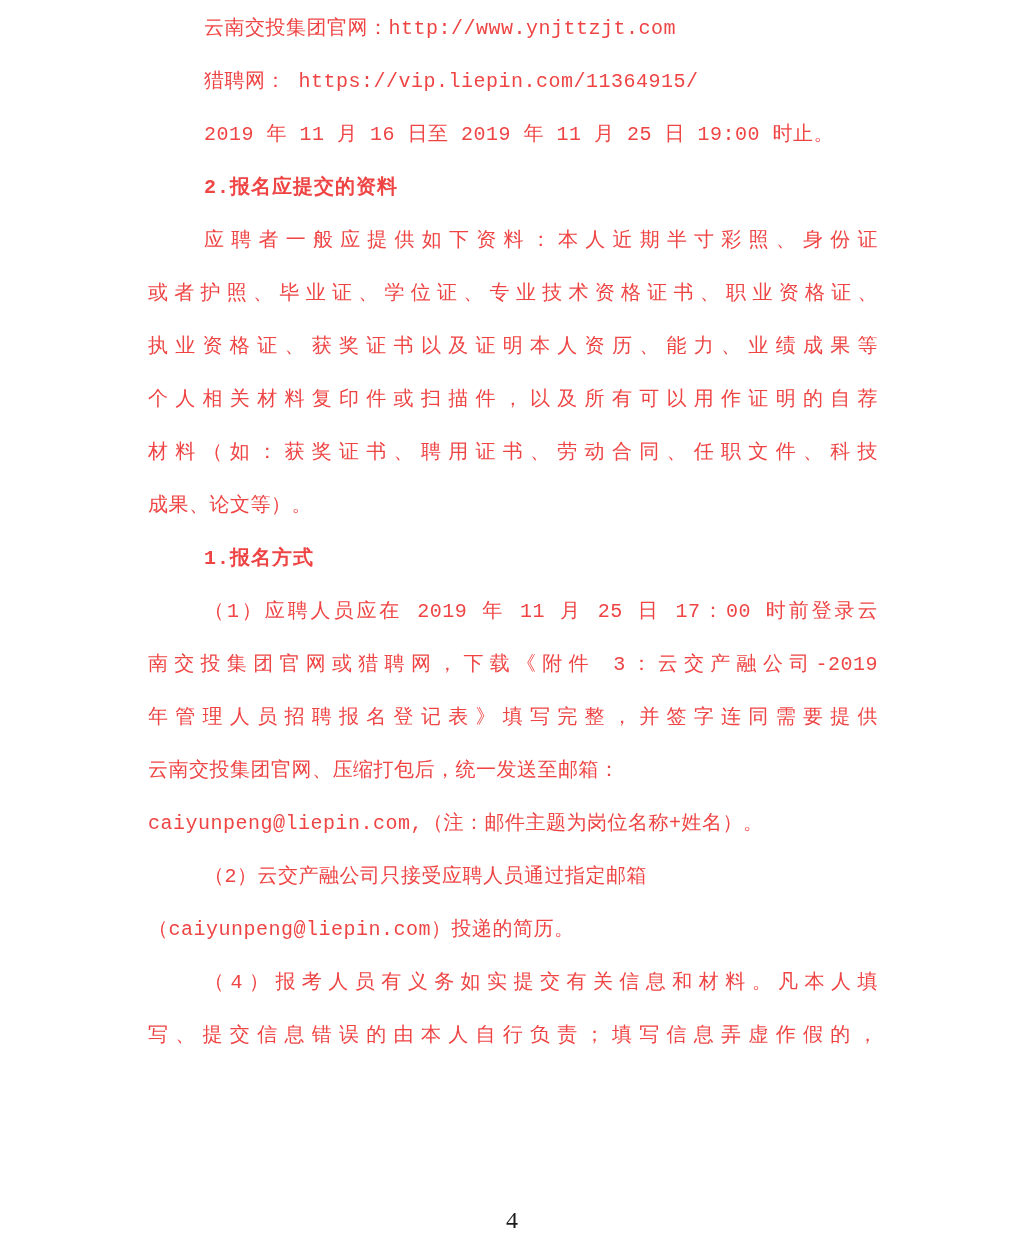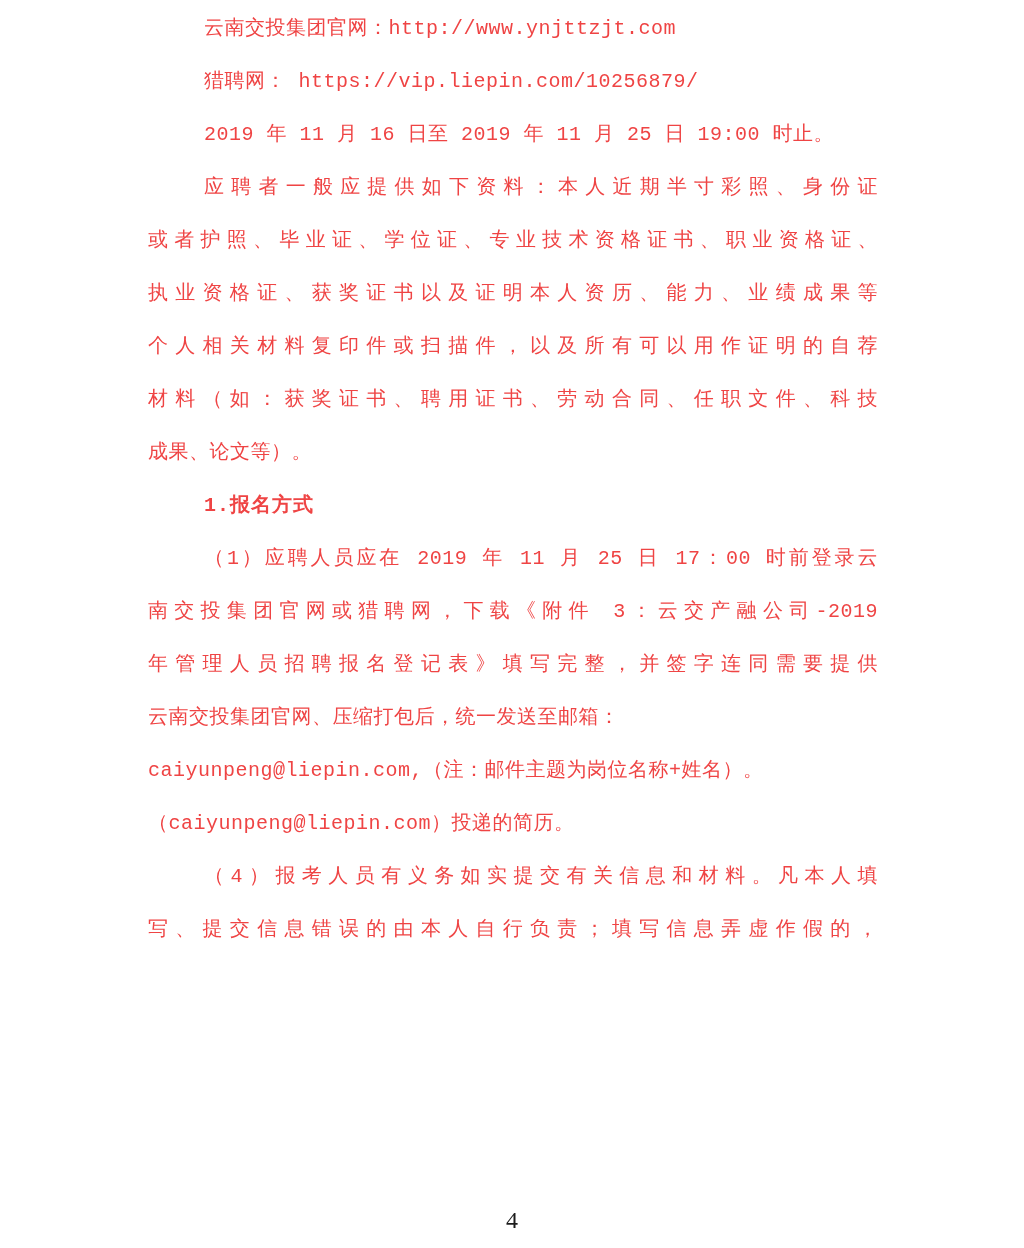--- a/index.html
+++ b/index.html
@@ -62,32 +62,34 @@
     font-size: 24px;
     color: #1c1c1c;
   }
 </style>
 </head>
 <body>
 
 <div class="doc-page">
   <div class="doc-body">
     <div class="line indent">云南交投集团官网：http://www.ynjttzjt.com</div>
-    <div class="line indent">猎聘网： https://vip.liepin.com/10256879/</div>
+    <div class="line indent">猎聘网： https://vip.liepin.com/11364915/</div>
     <div class="line indent">2019 年 11 月 16 日至 2019 年 11 月 25 日 19:00 时止。</div>
+    <div class="line indent bold">2.报名应提交的资料</div>
     <div class="line indent justify">应聘者一般应提供如下资料：本人近期半寸彩照、身份证</div>
     <div class="line justify">或者护照、毕业证、学位证、专业技术资格证书、职业资格证、</div>
     <div class="line justify">执业资格证、获奖证书以及证明本人资历、能力、业绩成果等</div>
     <div class="line justify">个人相关材料复印件或扫描件，以及所有可以用作证明的自荐</div>
     <div class="line justify">材料（如：获奖证书、聘用证书、劳动合同、任职文件、科技</div>
     <div class="line">成果、论文等）。</div>
     <div class="line indent bold">1.报名方式</div>
     <div class="line indent justify">（1）应聘人员应在 2019 年 11 月 25 日 17：00 时前登录云</div>
     <div class="line justify">南交投集团官网或猎聘网，下载《附件 3：云交产融公司-2019</div>
     <div class="line justify">年管理人员招聘报名登记表》填写完整，并签字连同需要提供</div>
     <div class="line">云南交投集团官网、压缩打包后，统一发送至邮箱：</div>
     <div class="line">caiyunpeng@liepin.com,（注：邮件主题为岗位名称+姓名）。</div>
+    <div class="line indent">（2）云交产融公司只接受应聘人员通过指定邮箱</div>
     <div class="line">（caiyunpeng@liepin.com）投递的简历。</div>
     <div class="line indent justify">（4）报考人员有义务如实提交有关信息和材料。凡本人填</div>
     <div class="line justify">写、提交信息错误的由本人自行负责；填写信息弄虚作假的，</div>
   </div>
   <div class="page-number">4</div>
 </div>
 
 </body></html>

